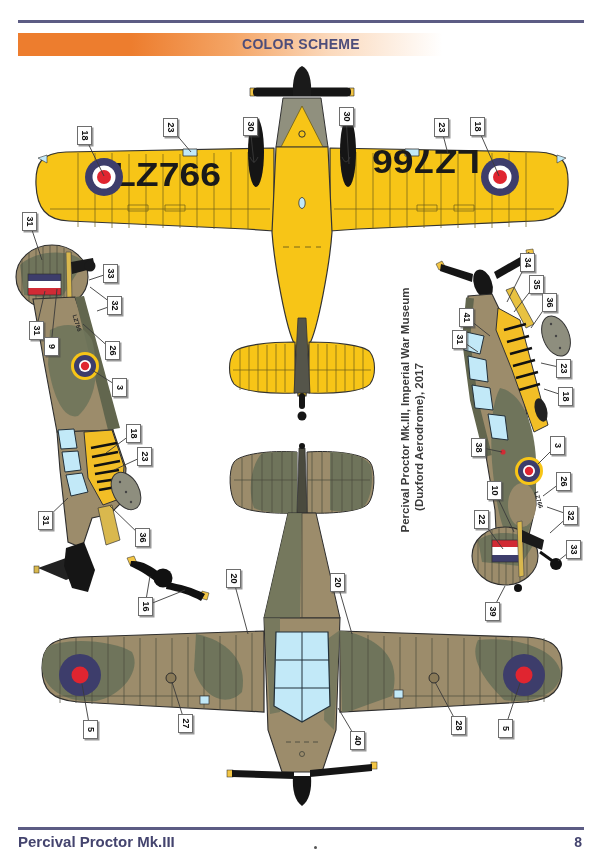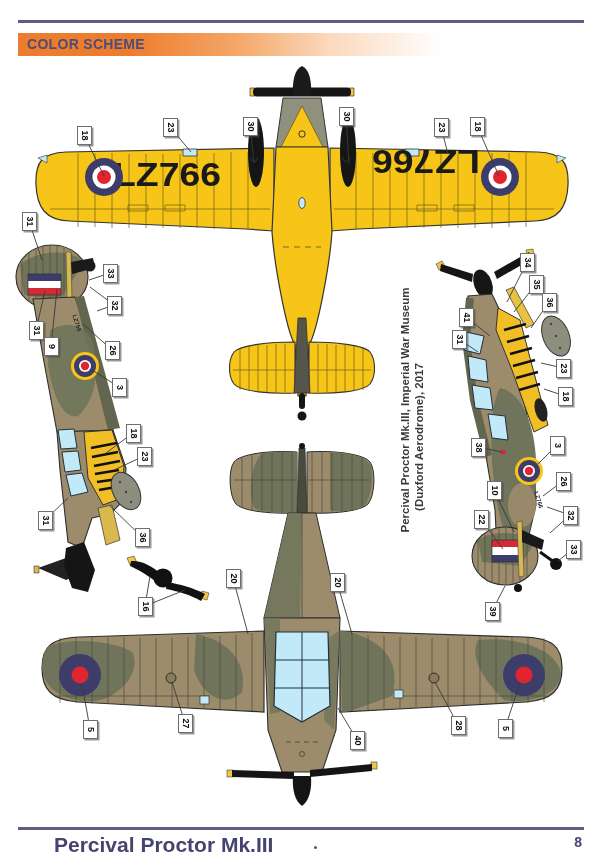--- a/index.html
+++ b/index.html
@@ -1,24 +1,24 @@
 <!DOCTYPE html>
 <html><head>
 <meta charset="utf-8">
 <style>
   html,body{margin:0;padding:0;background:#fff;}
   .page{position:relative;width:602px;height:860px;background:#fff;overflow:hidden;
         font-family:"Liberation Sans",sans-serif;}
   .top-rule{position:absolute;left:18px;top:20px;width:566px;height:3px;background:#5C5C84;}
   .banner{position:absolute;left:18px;top:33px;width:566px;height:23px;
           background:linear-gradient(to right,#ED7D2E 0%,#ED7D2E 20%,#F4A566 38%,#FBD9BC 55%,#FFFFFF 75%);}
-  .banner span{display:block;line-height:23px;padding-left:9px;font-size:14px;font-weight:bold;
-          color:#4D4D7A;letter-spacing:.3px;}
+  .banner span{display:block;line-height:23px;font-size:14px;font-weight:bold;
+          color:#4D4D7A;letter-spacing:.3px;text-align:center;}
   .bottom-rule{position:absolute;left:18px;top:827px;width:566px;height:3px;background:#5C5C84;}
-  .footer-title{position:absolute;left:18px;top:833px;font-size:21px;font-weight:bold;color:#44446E;margin-left:36px;}
+  .footer-title{position:absolute;left:18px;top:833px;font-size:15px;font-weight:bold;color:#44446E;}
   .page-num{position:absolute;right:20px;top:834px;font-size:14px;font-weight:bold;color:#44446E;}
   .footer-dot{position:absolute;left:314px;top:846px;width:3px;height:3px;background:#555;border-radius:50%;}
   #artwork{position:absolute;left:0;top:0;}
   #callout-layer{position:absolute;left:0;top:0;width:602px;height:860px;pointer-events:none;}
   .callout{position:absolute;width:13px;height:17px;background:#fff;border:1px solid #6e6e6e;
            box-shadow:1.5px 1.5px 0 rgba(70,70,70,.55);display:flex;align-items:center;justify-content:center;}
   .callout span{display:block;transform:rotate(90deg);font-size:9px;font-weight:bold;color:#111;line-height:1;}
 </style>
 </head>
 <body>

